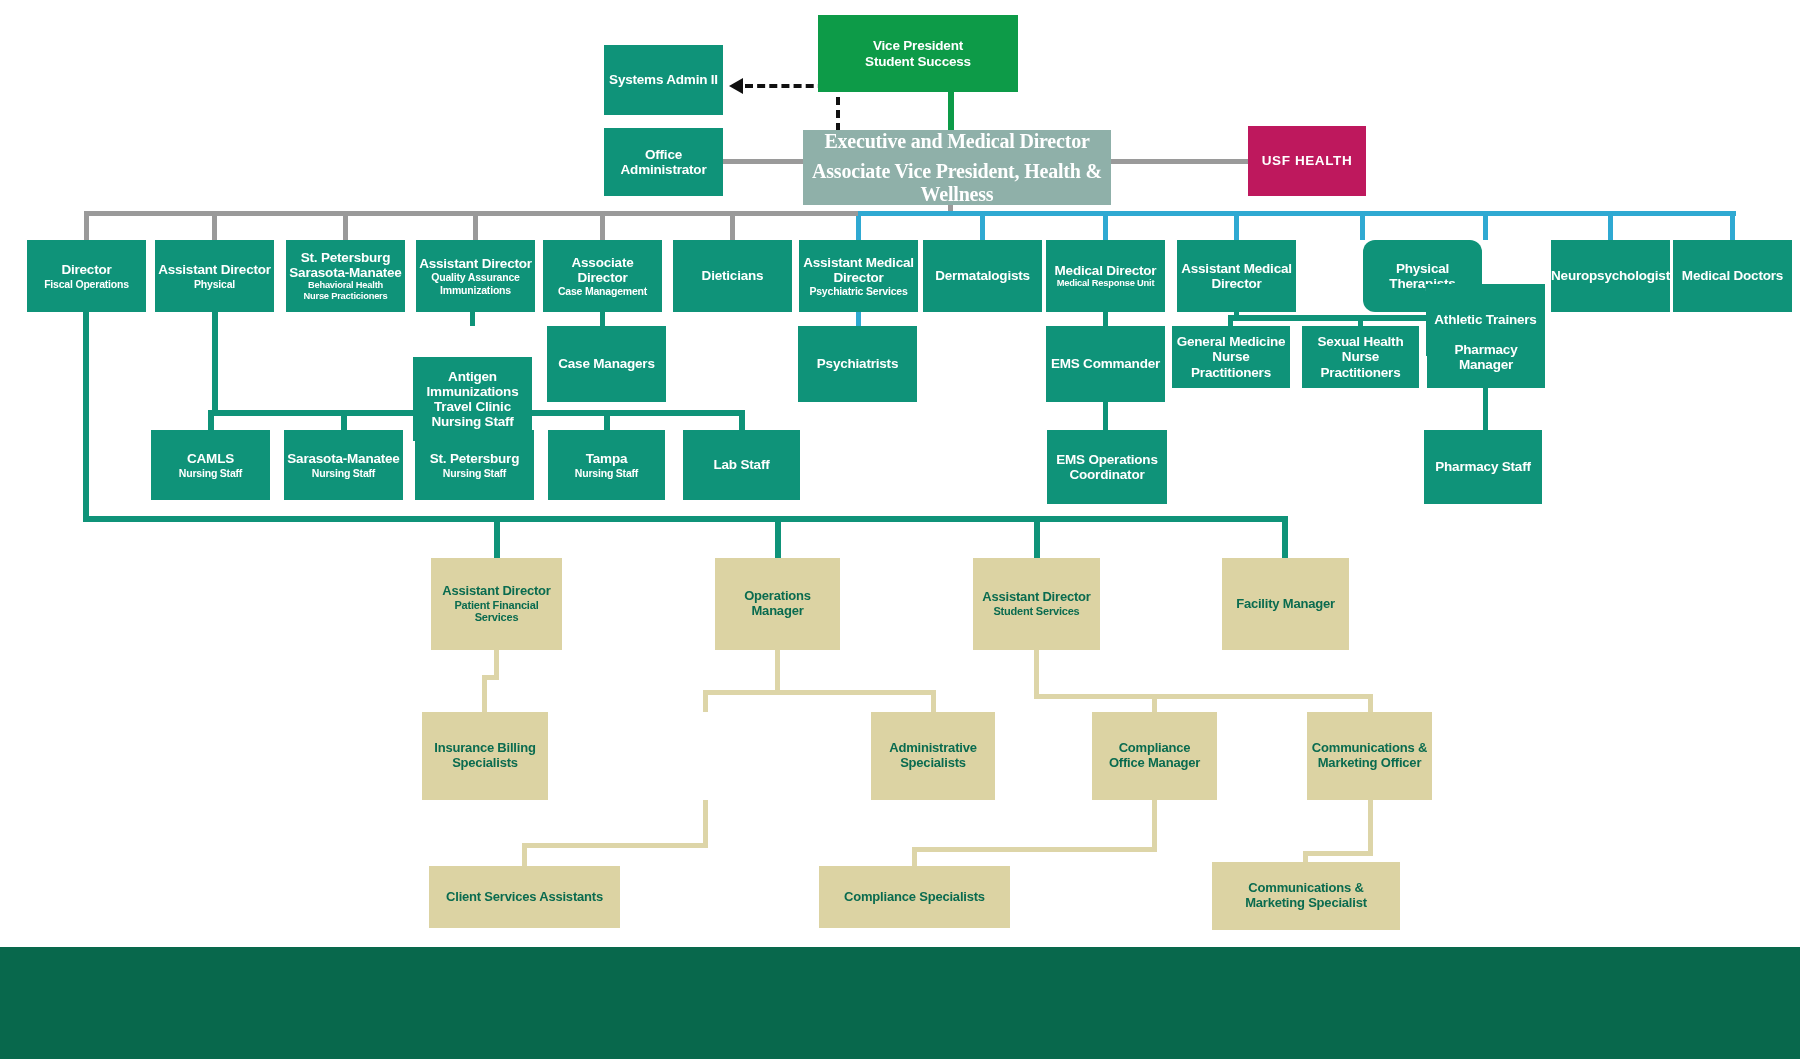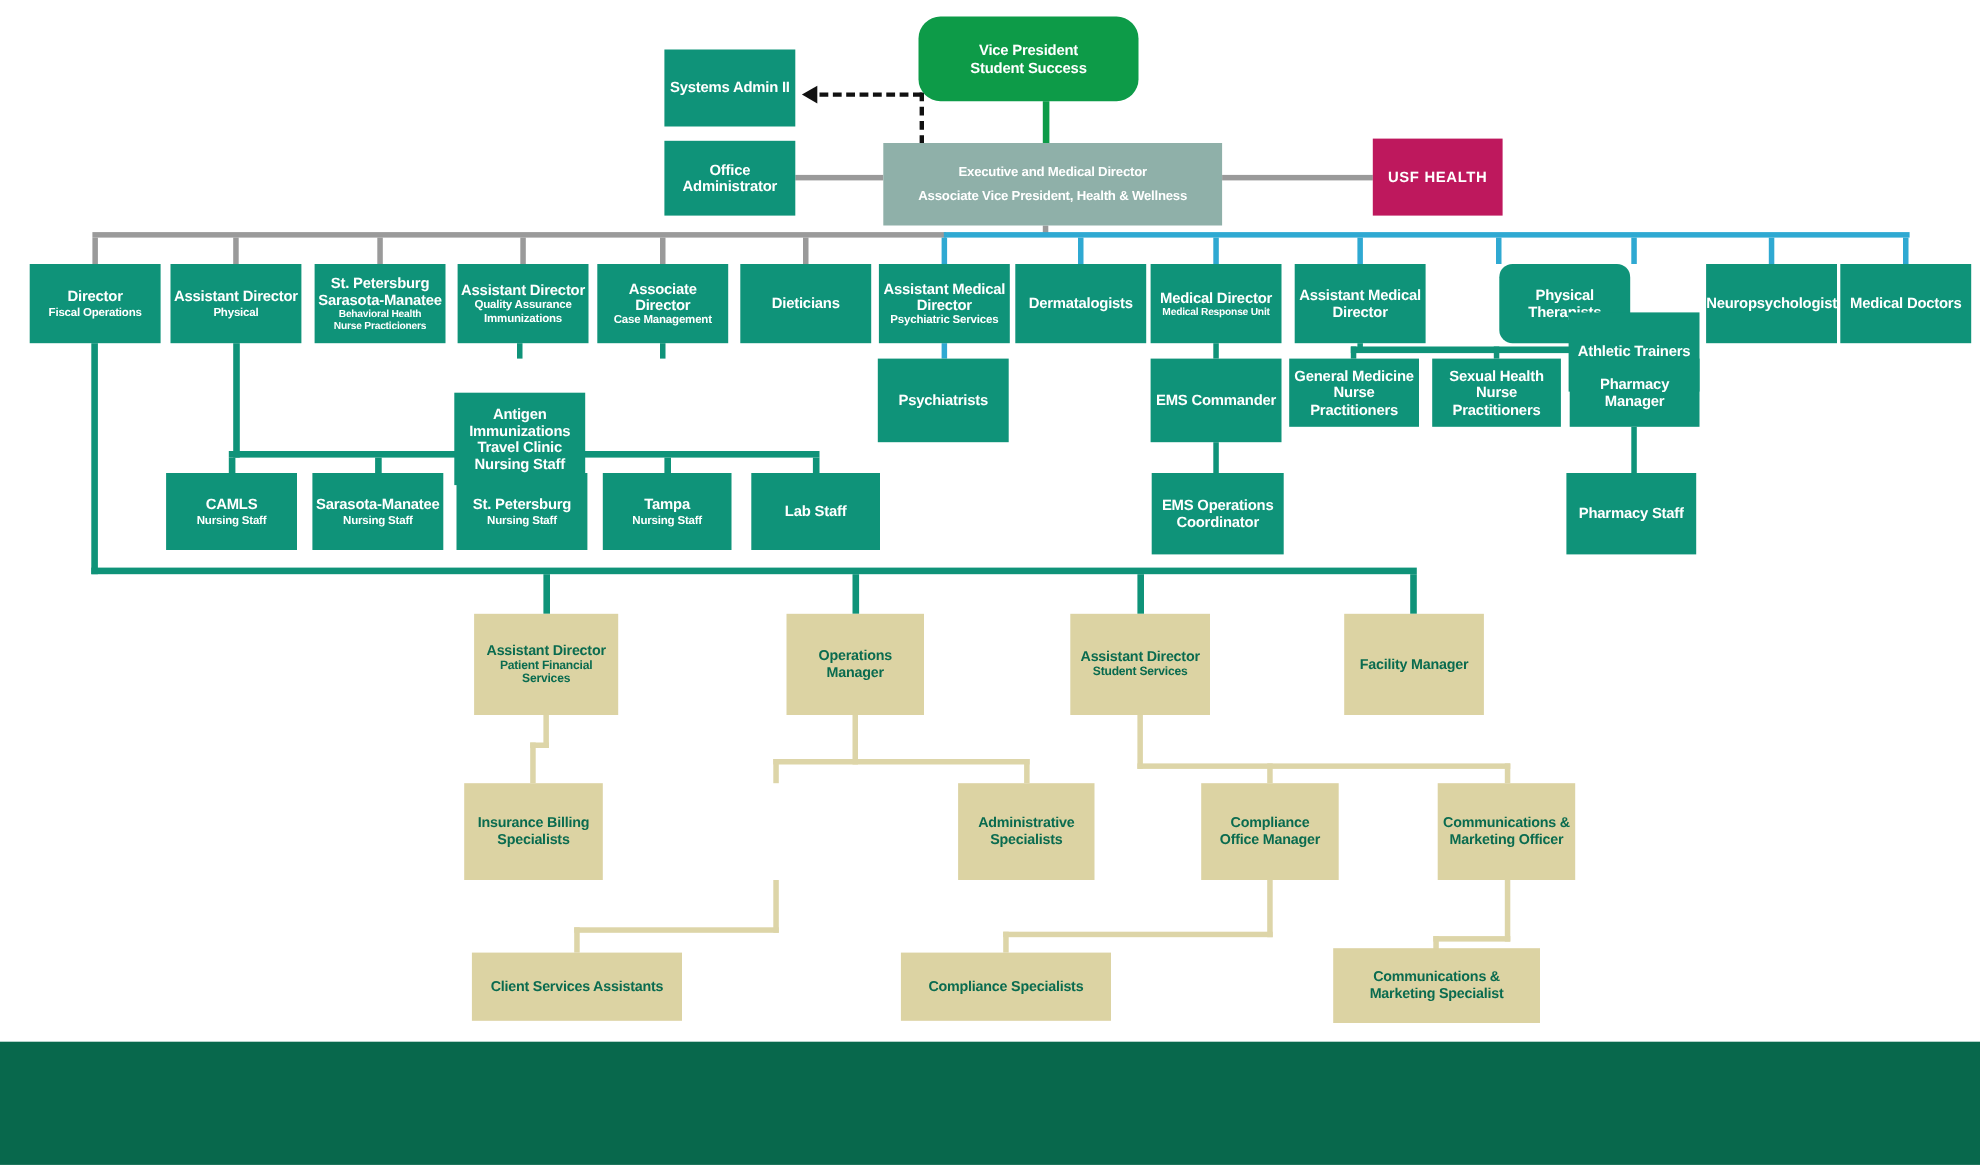--- a/index.html
+++ b/index.html
@@ -9,21 +9,21 @@
   .node{position:absolute;display:flex;flex-direction:column;justify-content:center;align-items:center;
         text-align:center;font-weight:bold;letter-spacing:-0.2px;line-height:1.12;box-sizing:border-box;padding:2px;}
   .teal{background:#0F9379;color:#fff;}
   .green{background:#0D9B48;color:#fff;}
   .sage{background:#8FB0A9;color:#fff;}
   .blue{background:#be185d;color:#fff;letter-spacing:0.6px;}
   .tan{background:#DCD3A3;color:#0A6B4F;}
   .t-lg{font-size:13.5px;}
   .t-sm{font-size:10.5px;line-height:1.15;}
   .t-xs{font-size:9.3px;line-height:1.15;}
-  .sage .t-lg{font-size:12px;margin:4px 0;}
+  .sage .t-lg{font-size:20px;margin:4px 0;font-family:Liberation Serif, serif;}
   .tan .t-lg{font-size:13px;}
   .tan .t-sm{font-size:11px;}
   
   .dash-h{position:absolute;left:745px;top:84px;width:93px;height:0;border-top:4px dashed #111;}
   .dash-v{position:absolute;left:836px;top:84px;width:0;height:47px;border-left:4px dashed #111;}
   .arrow-head{position:absolute;left:729px;top:78px;width:0;height:0;
               border-top:8px solid transparent;border-bottom:8px solid transparent;border-right:14px solid #111;}
   
   #footer{position:absolute;left:0;top:947px;width:1800px;height:112px;background:#08684C;color:#F4EFE4;}
 </style>
@@ -97,21 +97,21 @@
     <div class="line" style="left: 1368px; top: 694px; width: 5px; height: 18px; background: rgb(221, 213, 168);"></div>
     <div class="line" style="left: 703px; top: 800px; width: 5px; height: 48px; background: rgb(221, 213, 168);"></div>
     <div class="line" style="left: 522px; top: 843px; width: 186px; height: 5px; background: rgb(221, 213, 168);"></div>
     <div class="line" style="left: 522px; top: 843px; width: 5px; height: 23px; background: rgb(221, 213, 168);"></div>
     <div class="line" style="left: 1152px; top: 800px; width: 5px; height: 52px; background: rgb(221, 213, 168);"></div>
     <div class="line" style="left: 912px; top: 847px; width: 245px; height: 5px; background: rgb(221, 213, 168);"></div>
     <div class="line" style="left: 912px; top: 847px; width: 5px; height: 19px; background: rgb(221, 213, 168);"></div>
     <div class="line" style="left: 1368px; top: 800px; width: 5px; height: 56px; background: rgb(221, 213, 168);"></div>
     <div class="line" style="left: 1303px; top: 851px; width: 70px; height: 5px; background: rgb(221, 213, 168);"></div>
     <div class="line" style="left: 1303px; top: 851px; width: 5px; height: 15px; background: rgb(221, 213, 168);"></div>
-    <div class="node green" style="left: 835px; top: 15px; width: 200px; height: 77px; border-radius: 20px;">
+    <div class="node green" style="left: 818px; top: 15px; width: 200px; height: 77px;">
       <div class="t-lg">Vice President</div>
       <div class="t-lg">Student Success</div>
     </div>
     <div class="node teal" style="left: 604px; top: 45px; width: 119px; height: 70px;">
       <div class="t-lg">Systems Admin II</div>
     </div>
     <div class="node teal" style="left: 604px; top: 128px; width: 119px; height: 68px;">
       <div class="t-lg">Office</div>
       <div class="t-lg">Administrator</div>
     </div>
@@ -176,20 +176,23 @@
     </div>
     <div class="node teal" style="left: 1673px; top: 240px; width: 119px; height: 72px;">
       <div class="t-lg">Medical Doctors</div>
     </div>
     <div class="node teal" style="left: 413px; top: 326px; width: 119px; height: 84px; margin-top: 31px;">
       <div class="t-lg">Antigen</div>
       <div class="t-lg">Immunizations</div>
       <div class="t-lg">Travel Clinic</div>
       <div class="t-lg">Nursing Staff</div>
     </div>
+    <div class="node teal" style="left: 547px; top: 326px; width: 119px; height: 76px;">
+      <div class="t-lg">Case Managers</div>
+    </div>
     <div class="node teal" style="left: 798px; top: 326px; width: 119px; height: 76px;">
       <div class="t-lg">Psychiatrists</div>
     </div>
     <div class="node teal" style="left: 1046px; top: 326px; width: 119px; height: 76px;">
       <div class="t-lg">EMS Commander</div>
     </div>
     <div class="node teal" style="left: 1172px; top: 326px; width: 118px; height: 62px;">
       <div class="t-lg">General Medicine</div>
       <div class="t-lg">Nurse Practitioners</div>
     </div>

